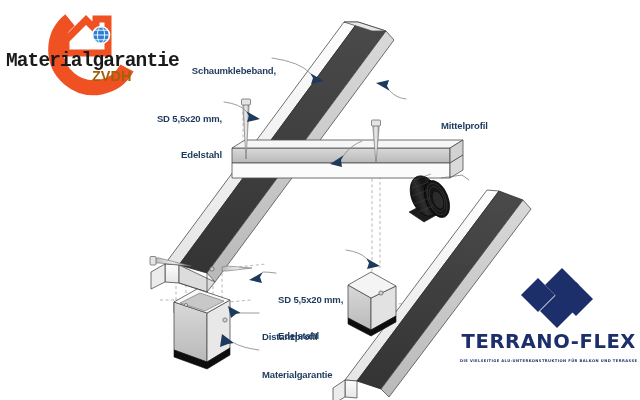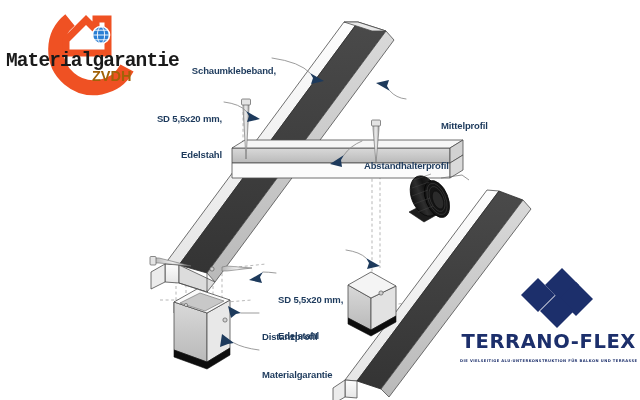--- a/index.html
+++ b/index.html
@@ -229,23 +229,20 @@
 
   <div class="lbl r" style="left:30px;top:89px;width:192px;">
     <div>SD 5,5x20 mm,</div>
     <div>Edelstahl</div>
   </div>
 
   <div class="lbl" style="left:409px;top:96px;margin-left:32px;">
     <div>Mittelprofil</div>
   </div>
 
-  <div class="lbl" style="left:364px;top:136px;">
-    <div>Abstandhalterprofil</div>
-  </div>
 
 
   <div class="lbl" style="left:278px;top:270px;">
     <div>SD 5,5x20 mm,</div>
     <div>Edelstahl</div>
   </div>
 
   <div class="lbl" style="left:262px;top:307px;">
     <div>Distanzprofil</div>
   </div>

